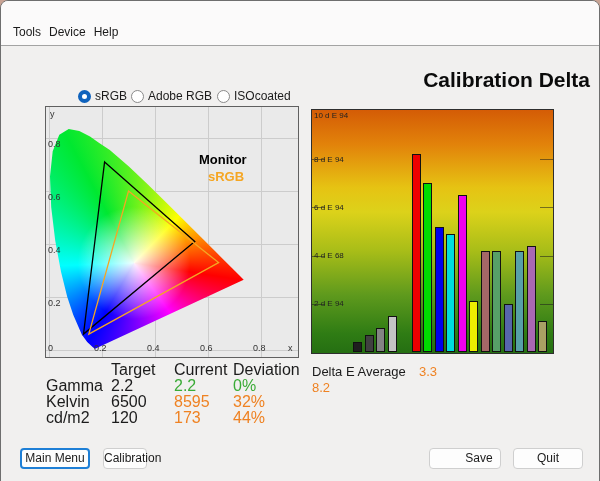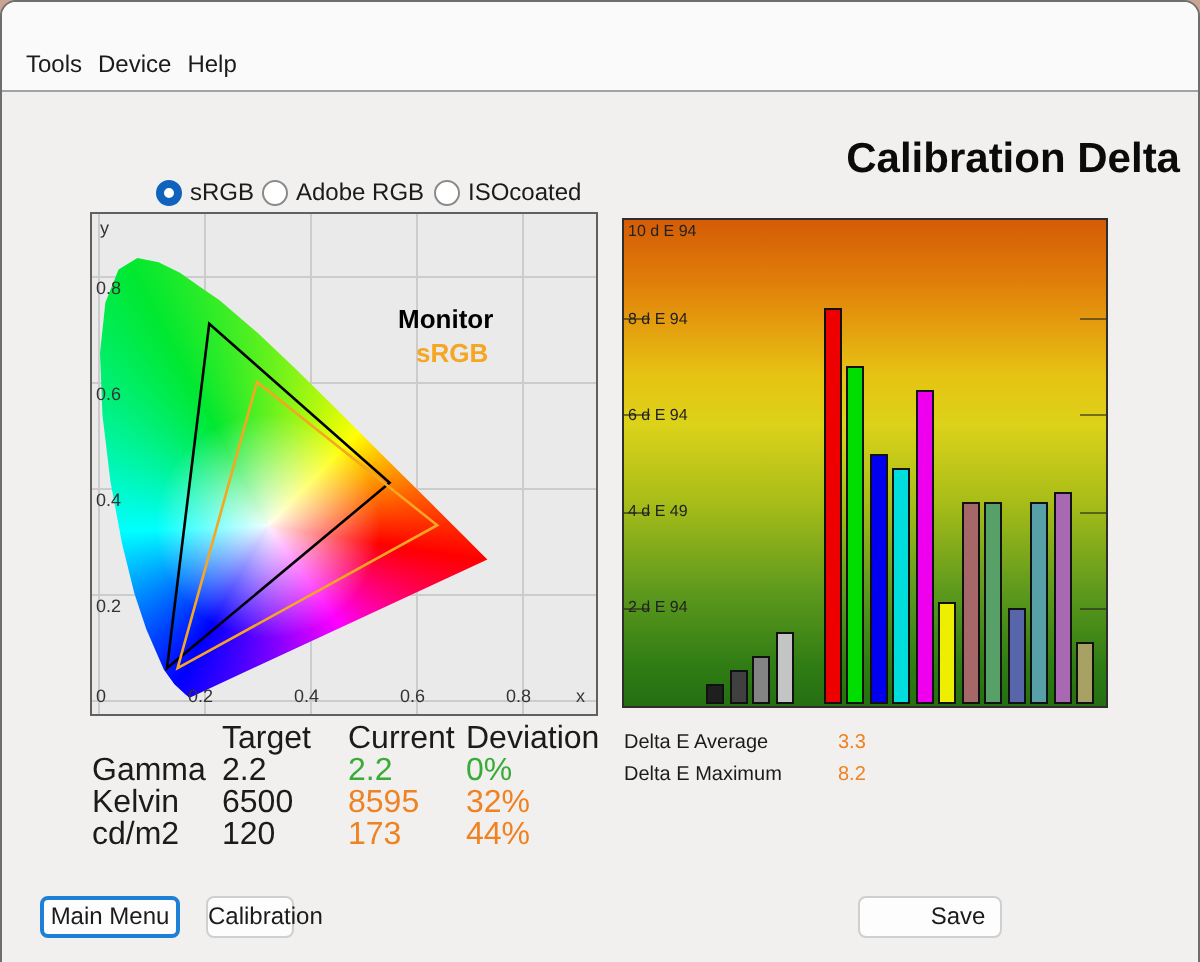--- a/index.html
+++ b/index.html
@@ -80,21 +80,21 @@
     position:absolute;left:45px;top:361px;
     display:grid;grid-template-columns:65px 63px 59px 70px;
     font-size:16px;line-height:16px;color:#1b1b1b;
   }
   .result-table .cell{height:16px;}
   .good{color:#3aab36;}
   .warn{color:#ef8222;}
   .delta-block{
     position:absolute;left:311px;top:363px;
     display:grid;grid-template-columns:107px 40px;
-    font-size:10px;line-height:16px;color:#1b1b1b;
+    font-size:13px;line-height:16px;color:#1b1b1b;
   }
   
   .btn{
     position:absolute;height:21px;background:#fdfdfd;border:1px solid #cfcfcf;
     border-radius:4px;font-size:12px;color:#1b1b1b;text-align:center;line-height:19px;
     box-sizing:border-box;font-family:"Liberation Sans",sans-serif;padding:0;
   }
   .btn-focus{border:2px solid #1e7fd6;line-height:17px;}
   #btn-main-menu{left:19px;top:447px;width:70px;}
   #btn-calibration{left:102px;top:447px;width:44px;}
@@ -158,21 +158,21 @@
   <div class="de-panel" id="de-panel">
       <div class="de-ticklabel" style="top: 1px;">10 d E 94</div>
       <div class="de-tickline" style="left: 0px; top: 49.2px;"></div>
       <div class="de-tickline" style="left: 228px; top: 49.2px;"></div>
       <div class="de-ticklabel" style="top: 44.7px;">8 d E 94</div>
       <div class="de-tickline" style="left: 0px; top: 97.4px;"></div>
       <div class="de-tickline" style="left: 228px; top: 97.4px;"></div>
       <div class="de-ticklabel" style="top: 92.9px;">6 d E 94</div>
       <div class="de-tickline" style="left: 0px; top: 145.6px;"></div>
       <div class="de-tickline" style="left: 228px; top: 145.6px;"></div>
-      <div class="de-ticklabel" style="top: 141.1px;">4 d E 49</div>
+      <div class="de-ticklabel" style="top: 141.1px;">4 d E 68</div>
       <div class="de-tickline" style="left: 0px; top: 193.8px;"></div>
       <div class="de-tickline" style="left: 228px; top: 193.8px;"></div>
       <div class="de-ticklabel" style="top: 189.3px;">2 d E 94</div>
       <div class="de-bar" style="left: 41px; top: 232.4px; height: 9.6px; background: rgb(31, 31, 31);"></div>
       <div class="de-bar" style="left: 52.6px; top: 225.1px; height: 16.9px; background: rgb(64, 64, 64);"></div>
       <div class="de-bar" style="left: 64.2px; top: 217.9px; height: 24.1px; background: rgb(132, 132, 132);"></div>
       <div class="de-bar" style="left: 75.8px; top: 205.8px; height: 36.2px; background: rgb(196, 196, 196);"></div>
       <div class="de-bar" style="left: 99.5px; top: 44.4px; height: 197.6px; background: rgb(238, 0, 0);"></div>
       <div class="de-bar" style="left: 111px; top: 73.3px; height: 168.7px; background: rgb(0, 221, 0);"></div>
       <div class="de-bar" style="left: 122.5px; top: 116.7px; height: 125.3px; background: rgb(0, 0, 238);"></div>
@@ -205,21 +205,21 @@
 
     <div class="cell">cd/m2</div>
     <div class="cell">120</div>
     <div class="cell warn">173</div>
     <div class="cell warn">44%</div>
   </div>
 
   <div class="delta-block">
     <div class="cell">Delta E Average</div>
     <div class="cell warn">3.3</div>
-    <div class="cell">Delta E Maximum</div>
     <div class="cell warn">8.2</div>
   </div>
 
   <button class="btn btn-focus" id="btn-main-menu">Main Menu</button>
   <button class="btn" id="btn-calibration">Calibration</button>
   <button class="btn" id="btn-save">Save</button>
+  <button class="btn" id="btn-quit">Quit</button>
 
 </div>
 
 </body></html>

